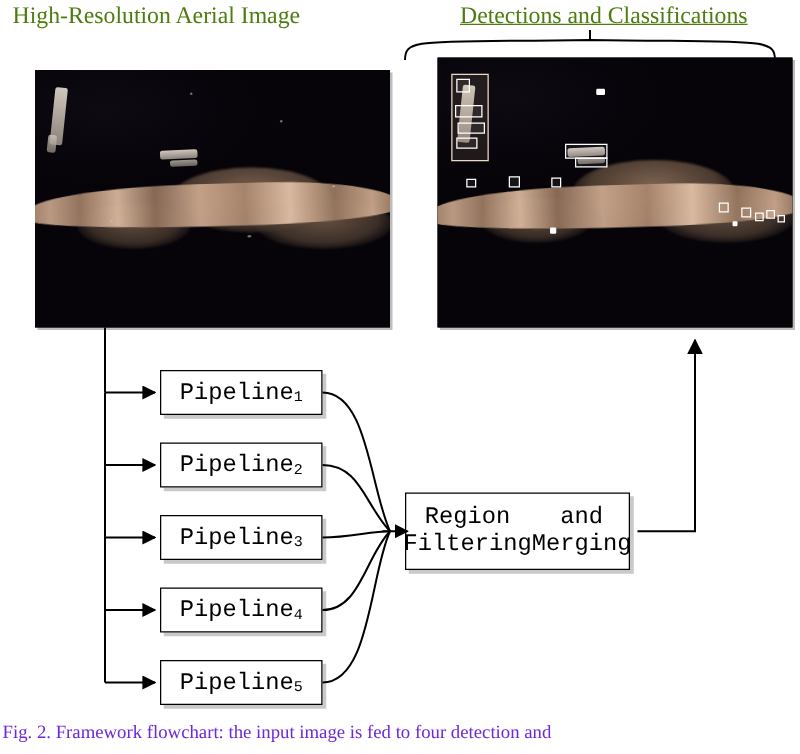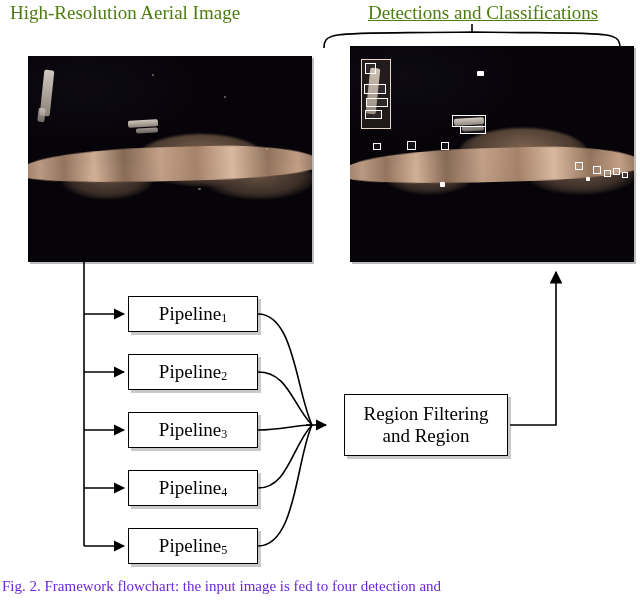--- a/index.html
+++ b/index.html
@@ -131,45 +131,45 @@
 
   
   .node {
     position: absolute;
     border: 1.5px solid #000;
     background: #ffffff;
     box-shadow: 3px 3px 0 #c9c9c9;
     display: flex;
     align-items: center;
     justify-content: center;
-    font-family: Liberation Serif, serif;
+    font-family: Liberation Mono, monospace;
     font-size: 19px;
     color: #000;
     box-sizing: border-box;
   }
   .node .sub {
     font-size: 12px;
     vertical-align: sub;
     position: relative;
     top: 4px;
     left: 0px;
   }
   .pipe { width: 130px; height: 36px; left: 128px; }
   #node-p1 { top: 296px; }
   #node-p2 { top: 354px; }
   #node-p3 { top: 412px; }
   #node-p4 { top: 470px; }
   #node-p5 { top: 528px; }
 
   #node-merge {
-    left: 344px;
+    left: 324px;
     top: 394px;
-    width: 164px;
+    width: 180px;
     height: 62px;
-    flex-direction: column;
+    flex-direction: row;
     line-height: 1.15;
     text-align: center;
   }
   #node-merge span { display: block; }
 
   svg.wires {
     position: absolute;
     left: 0; top: 0;
     width: 640px;
     height: 603px;
@@ -271,21 +271,21 @@
     <span>Pipeline</span>
       <span class="sub">4</span>
   </div>
   <div class="node pipe" id="node-p5">
     <span>Pipeline</span>
       <span class="sub">5</span>
   </div>
 
   <div class="node" id="node-merge">
     <span>Region Filtering</span>
-    <span>and Region</span>
+    <span>and Merging</span>
   </div>
 
   <svg class="wires" viewBox="0 0 640 603">
     <defs>
       <marker id="arrow" viewBox="0 0 10 10" refX="9" refY="5" markerWidth="7" markerHeight="7" orient="auto-start-reverse">
         <path d="M 0 0 L 10 5 L 0 10 z" fill="#000"></path>
       </marker>
       <marker id="arrowup" viewBox="0 0 10 10" refX="9" refY="5" markerWidth="8" markerHeight="8" orient="auto-start-reverse">
         <path d="M 0 0 L 10 5 L 0 10 z" fill="#000"></path>
       </marker>

